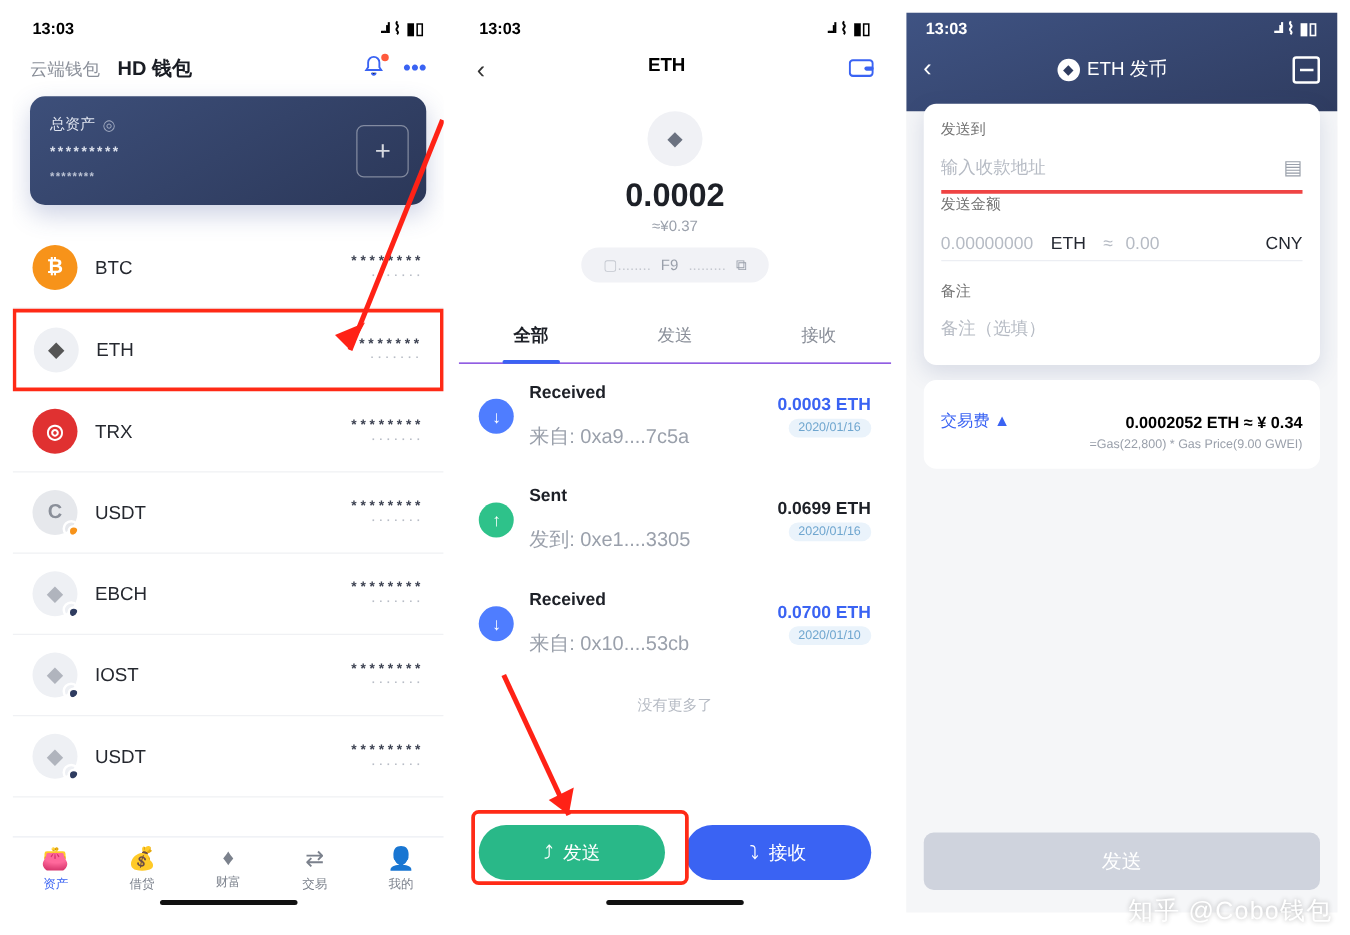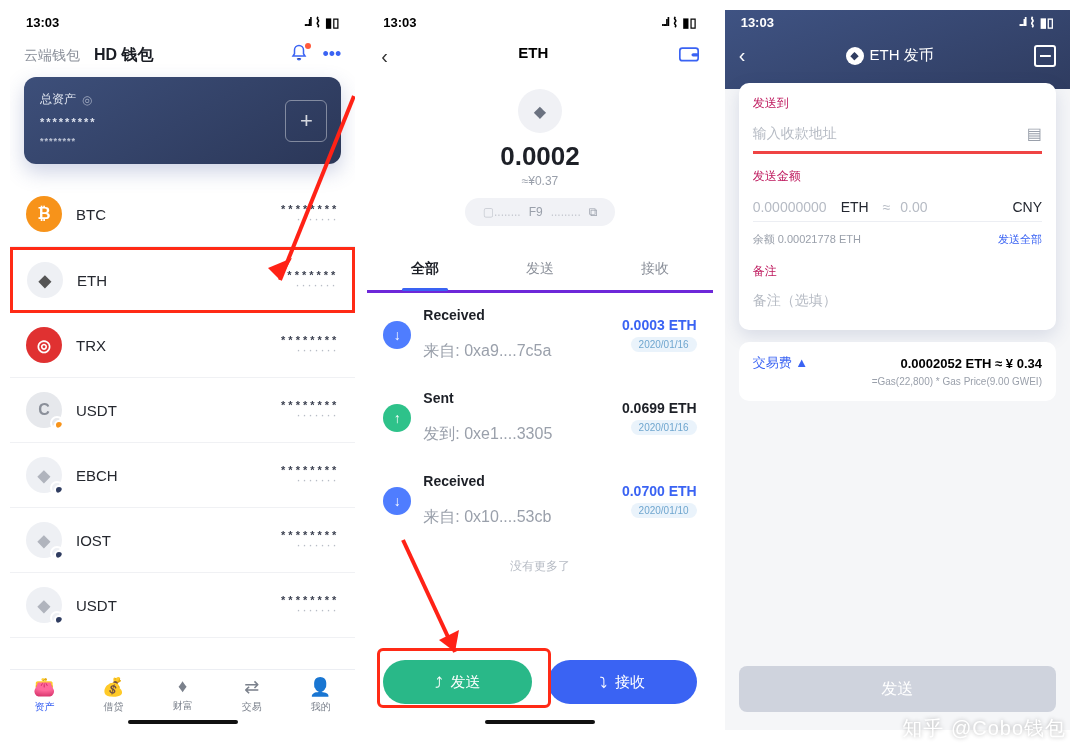--- a/index.html
+++ b/index.html
@@ -108,21 +108,21 @@
     width:44px;height:44px;border-radius:50%;background:#f0f1f5;margin:10px auto 8px;
     display:flex;align-items:center;justify-content:center;color:#6b7280;
   }
   .big-num{ font-size:26px; font-weight:700; color:#1d2027;}
   .approx{ font-size:12px; color:#9aa0ab; margin-top:2px;}
   .addr-pill{
     margin:10px auto 0; width:150px; height:28px; border-radius:14px;
     background:#f1f2f6; display:flex; align-items:center; justify-content:center; gap:8px;
     font-size:12px; color:#9aa0ab;
   }
-  .txtabs{ display:flex; margin:16px 0 0; border-bottom:3px solid #6d28d9; }
+  .txtabs{ display:flex; margin:16px 0 0; border-bottom:1px solid #6d28d9; }
   .txtabs div{ flex:1; text-align:center; font-size:14px; color:#8a8f99; padding:10px 0 12px; position:relative;}
   .txtabs div.active{ color:#1d2027; font-weight:600;}
   .txtabs div.active::after{ content:""; position:absolute; left:30%; right:30%; bottom:-1px; height:3px; background:#3a63f3; border-radius:2px;}
 
   .tx-row{ display:flex; align-items:center; gap:12px; padding:14px 16px; }
   .tx-ic{ width:28px;height:28px;border-radius:50%; display:flex;align-items:center;justify-content:center;color:#fff;font-size:14px;}
   .tx-body{ display:flex; flex-direction:column;}
   .tx-body .t1{ font-size:14px; font-weight:600; color:#1d2027;}
   .tx-body .t2{ font-size:16px; color:#9aa0ab; margin-top:18px;}
   .tx-right{ margin-left:auto; text-align:right;}
@@ -147,33 +147,33 @@
   .scan-ic{
     width:22px;height:22px;border:2px solid #fff;border-radius:3px; position:relative;
     background:
       linear-gradient(#fff,#fff) center/60% 2px no-repeat,
       linear-gradient(transparent,transparent);
   }
   .card3{
     margin:0 14px; background:#fff; border-radius:10px; padding:12px 14px 16px;
     box-shadow:0 6px 18px rgba(50,70,130,.15);
   }
-  .form-label{ font-size:12px; color:#be185d; margin-bottom:4px;}
+  .form-label{ font-size:12px; color:#737373; margin-bottom:4px;}
   .input-row{ display:flex; align-items:center; border-bottom:3px solid #ef4444; padding:8px 0;}
   .input-row .ph{ color:#b6bbc4; font-size:14px; flex:1;}
   .input-row .right{ color:#9aa0ab; font-size:16px;}
   .amt-row{ display:flex; align-items:center; gap:10px; padding:10px 0 6px; border-bottom:1px solid #eceef3; font-size:14px; color:#b6bbc4;}
   .amt-row .eth-lbl{ color:#232730; font-weight:500; margin:0 4px;}
   .balance-line{ display:flex; justify-content:space-between; font-size:11px; margin-top:10px; }
   .balance-line .l{ color:#9aa0ab;}
   .balance-line .r{ color:#3a63f3;}
   .memo-input{ color:#b6bbc4; font-size:14px; padding:8px 0 4px;}
 
   .fee-card{
-    margin:12px 14px 0; background:#fff; border-radius:10px; padding:12px 14px 14px;
+    margin:12px 14px 0; background:#fff; border-radius:10px; padding:24px 14px 14px;
   }
   .fee-top{ display:flex; justify-content:space-between; align-items:center;}
   .fee-top .l{ color:#3a63f3; font-size:13px;}
   .fee-top .r{ font-weight:700; font-size:13px;}
   .fee-sub{ text-align:right; font-size:10px; color:#9aa0ab; margin-top:4px;}
 
   .send-btn-bottom{
     margin:auto 14px 18px; height:46px; border-radius:8px;
     background:#cfd3dd; color:#fff; display:flex; align-items:center; justify-content:center;
     font-size:16px;
@@ -430,35 +430,28 @@
       </div>
     </div>
 
     <div class="card3" style="margin-top:-6px;">
       <div class="form-label">发送到</div>
       <div class="input-row">
         <span class="ph">输入收款地址</span>
         <span class="right">▤</span>
       </div>
 
-      <div class="form-label" style="margin-top:14px;">发送金额</div>
+      <div class="form-label" style="margin-top:0;">发送金额</div>
       <div class="amt-row">
         <span>0.00000000</span>
         <span class="eth-lbl">ETH</span>
         <span>≈</span>
         <span style="flex:1">0.00</span>
         <span style="color:#232730;font-weight:500">CNY</span>
       </div>
-      <div class="balance-line">
-        <span class="l">
-          <span>余额</span>
-          <span>0.00021778 ETH</span>
-        </span>
-        <span class="r">发送全部</span>
-      </div>
 
       <div class="form-label" style="margin-top:16px;">备注</div>
       <div class="memo-input">备注（选填）</div>
     </div>
 
     <div class="fee-card">
       <div class="fee-top">
         <span class="l">交易费 ▲</span>
         <span class="r">0.0002052 ETH ≈ ¥ 0.34</span>
       </div>

